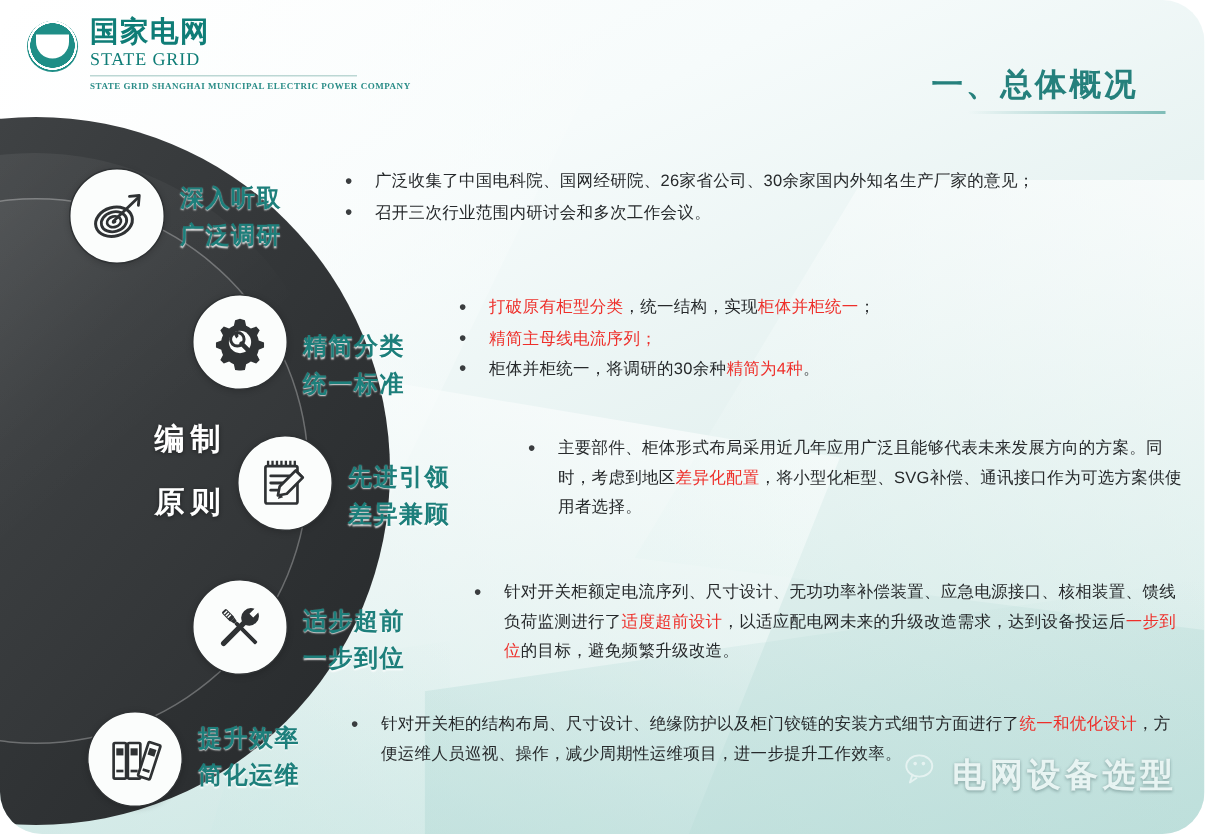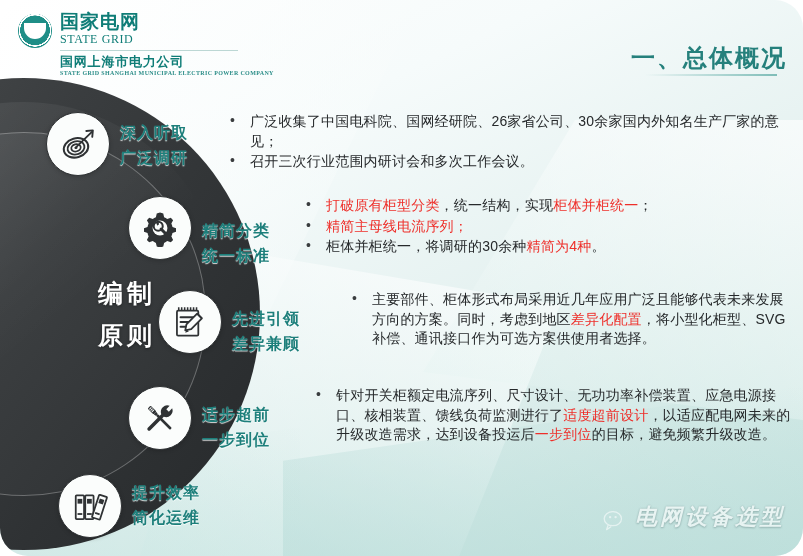--- a/index.html
+++ b/index.html
@@ -68,22 +68,22 @@
   .logo-rule { width:178px; height:1px; background:#bcd7d4; margin:4px 0 3px 0; }
   .logo-sub-cn {
     font-size:13px; font-weight:bold; color:#0f7d77; letter-spacing:.8px; line-height:15px;
   }
   .logo-sub-en {
     font-family:"Liberation Serif","DejaVu Serif",serif;
     font-size:6px; font-weight:bold; color:#2b8d88; letter-spacing:.35px; line-height:9px;
   }
 
   #section-title {
-    position:absolute; right:16px; top:42px;
-    font-size:24px; font-weight:bold; color:#25807c;
+    position:absolute; right:44px; top:42px;
+    font-size:21px; font-weight:bold; color:#25807c;
     letter-spacing:2px;
   }
   #title-underline {
     position:absolute; right:26px; top:74px; width:132px; height:2px;
     background:linear-gradient(90deg,rgba(140,200,196,0),#7fbdb8);
   }
 
   
   #ring-wrap{
     position:absolute; left:-212px; top:78px; width:472px; height:472px; z-index:5;
@@ -102,21 +102,21 @@
     position:absolute; left:30px; top:24px; width:410px; height:420px;
     border-radius:50%;
     background:linear-gradient(140deg,rgba(255,255,255,.10),rgba(255,255,255,0) 55%);
   }
   #center-label{
     position:absolute; left:-212px; top:78px; width:472px; height:472px; z-index:8;
     display:flex; flex-direction:column; align-items:center; justify-content:center;
     padding-left:206px;
   }
   #center-label span{
-    display:block; color:#ffffff; font-size:25px; font-weight:bold;
+    display:block; color:#ffffff; font-size:20px; font-weight:bold;
     letter-spacing:4px; line-height:42px; text-align:center;
     text-shadow:0 1px 3px rgba(0,0,0,.45);
   }
 
   
   .row{ position:absolute; z-index:20; display:flex; align-items:flex-start; }
 
   .icon-bubble{
     width:64px; height:64px; border-radius:50%;
     background:#fbfdfc;
@@ -131,21 +131,21 @@
     flex:0 0 auto; width:96px; margin-left:10px;
     font-size:16px; font-weight:bold; color:#1d7f7b;
     line-height:25px; letter-spacing:1px;
     text-shadow:0 1px 1px rgba(255,255,255,.85);
   }
   .row-title span{ display:block; white-space:nowrap; }
 
   .bullets{ flex:1 1 auto; margin-left:8px; }
   .bullet{
     position:relative; padding-left:24px;
-    font-size:14px; line-height:19.5px; color:#26292b;
+    font-size:11px; line-height:19.5px; color:#26292b;
     margin-bottom:1px; letter-spacing:.2px;
   }
   .bullet:before{
     content:"•"; position:absolute; left:4px; top:-1px;
     font-size:14px; color:#3a3d3f;
   }
   .hl{ color:#ee2f2a; }
 
   
   #row-1{ left:46px;  top:112px; width:745px;justify-content:center; }
@@ -161,23 +161,22 @@
 
   #row-1 .bullets{ margin-left:10px; }
   #row-2 .bullets{ margin-left:4px; }
   #row-3 .bullets{ margin-left:20px; }
   #row-4 .bullets{ margin-left:14px; }
   #row-5 .bullets{ margin-left:2px; }
 
   
   #watermark{
     position:absolute; right:18px; bottom:24px; z-index:60;
-    display:flex; align-items:flex-end; gap:6px;
+    display:flex; align-items:flex-start; gap:6px;
     opacity:.62;
-    font-style:italic;
   }
   #watermark .wm-text{
     font-size:22px; font-weight:bold; color:#ffffff; letter-spacing:3px;
     text-shadow:0 0 2px rgba(120,150,150,.9),0 1px 2px rgba(80,110,110,.6);
   }
   #wechat-icon{ width:26px; height:22px; opacity:.9; }
 </style>
 </head>
 <body>
 
@@ -189,21 +188,20 @@
   <div class="facet f4"></div>
   <div class="facet f5"></div>
 
   <div id="header">
     <div class="logo-wrap">
       <div class="logo-mark"></div>
       <div>
         <div class="logo-txt-cn">国家电网</div>
         <div class="logo-txt-en">STATE GRID</div>
         <div class="logo-rule"></div>
-        <div class="logo-sub-cn">国网上海市电力公司</div>
         <div class="logo-sub-en">STATE GRID SHANGHAI MUNICIPAL ELECTRIC POWER COMPANY</div>
       </div>
     </div>
 
     <div id="section-title">一、总体概况</div>
     <div id="title-underline"></div>
   </div>
 
   <div id="ring-wrap">
     <div id="ring-outer"></div>
@@ -333,20 +331,23 @@
           <rect x="41" y="14" width="14" height="40" rx="1.5" fill="#fbfdfc" stroke="#2f3234" stroke-width="3"></rect>
           <rect x="44" y="20" width="8" height="8" fill="#2f3234"></rect>
           <rect x="44" y="44" width="8" height="3" fill="#2f3234"></rect>
         </g>
       </svg>
     </div>
     <div class="row-title">
       <span>提升效率</span>
       <span>简化运维</span>
     </div>
+    <div class="bullets">
+        <div class="bullet"><span>针对开关柜的结构布局、尺寸设计、绝缘防护以及柜门铰链的安装方式细节方面进行了</span><span class="hl">统一和优化设计</span><span>，方便运维人员巡视、操作，减少周期性运维项目，进一步提升工作效率。</span></div>
+      </div>
   </div>
 
   <div id="watermark">
     <svg id="wechat-icon" viewBox="0 0 32 28">
       <ellipse cx="12" cy="11" rx="11" ry="9" fill="none" stroke="#ffffff" stroke-width="1.6"></ellipse>
       <path d="M6 19 L4 25 L10 21" fill="none" stroke="#ffffff" stroke-width="1.6" stroke-linejoin="round"></path>
       <circle cx="8.5" cy="9" r="1.5" fill="#ffffff"></circle>
       <circle cx="15.5" cy="9" r="1.5" fill="#ffffff"></circle>
     </svg>
     <div class="wm-text">电网设备选型</div>

